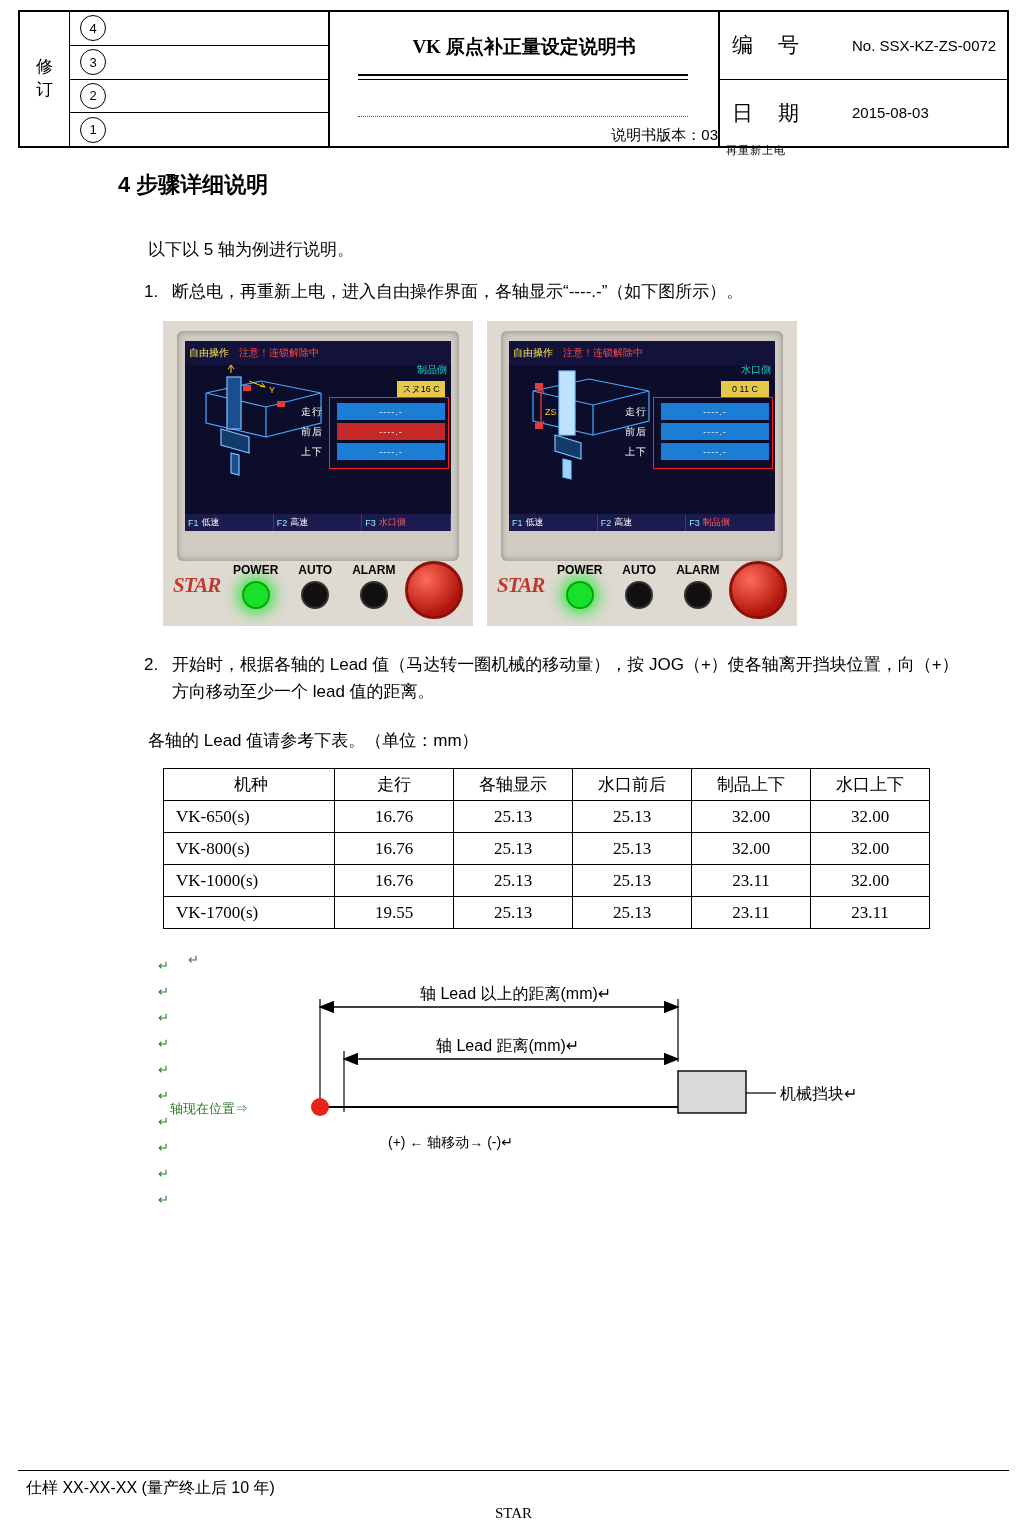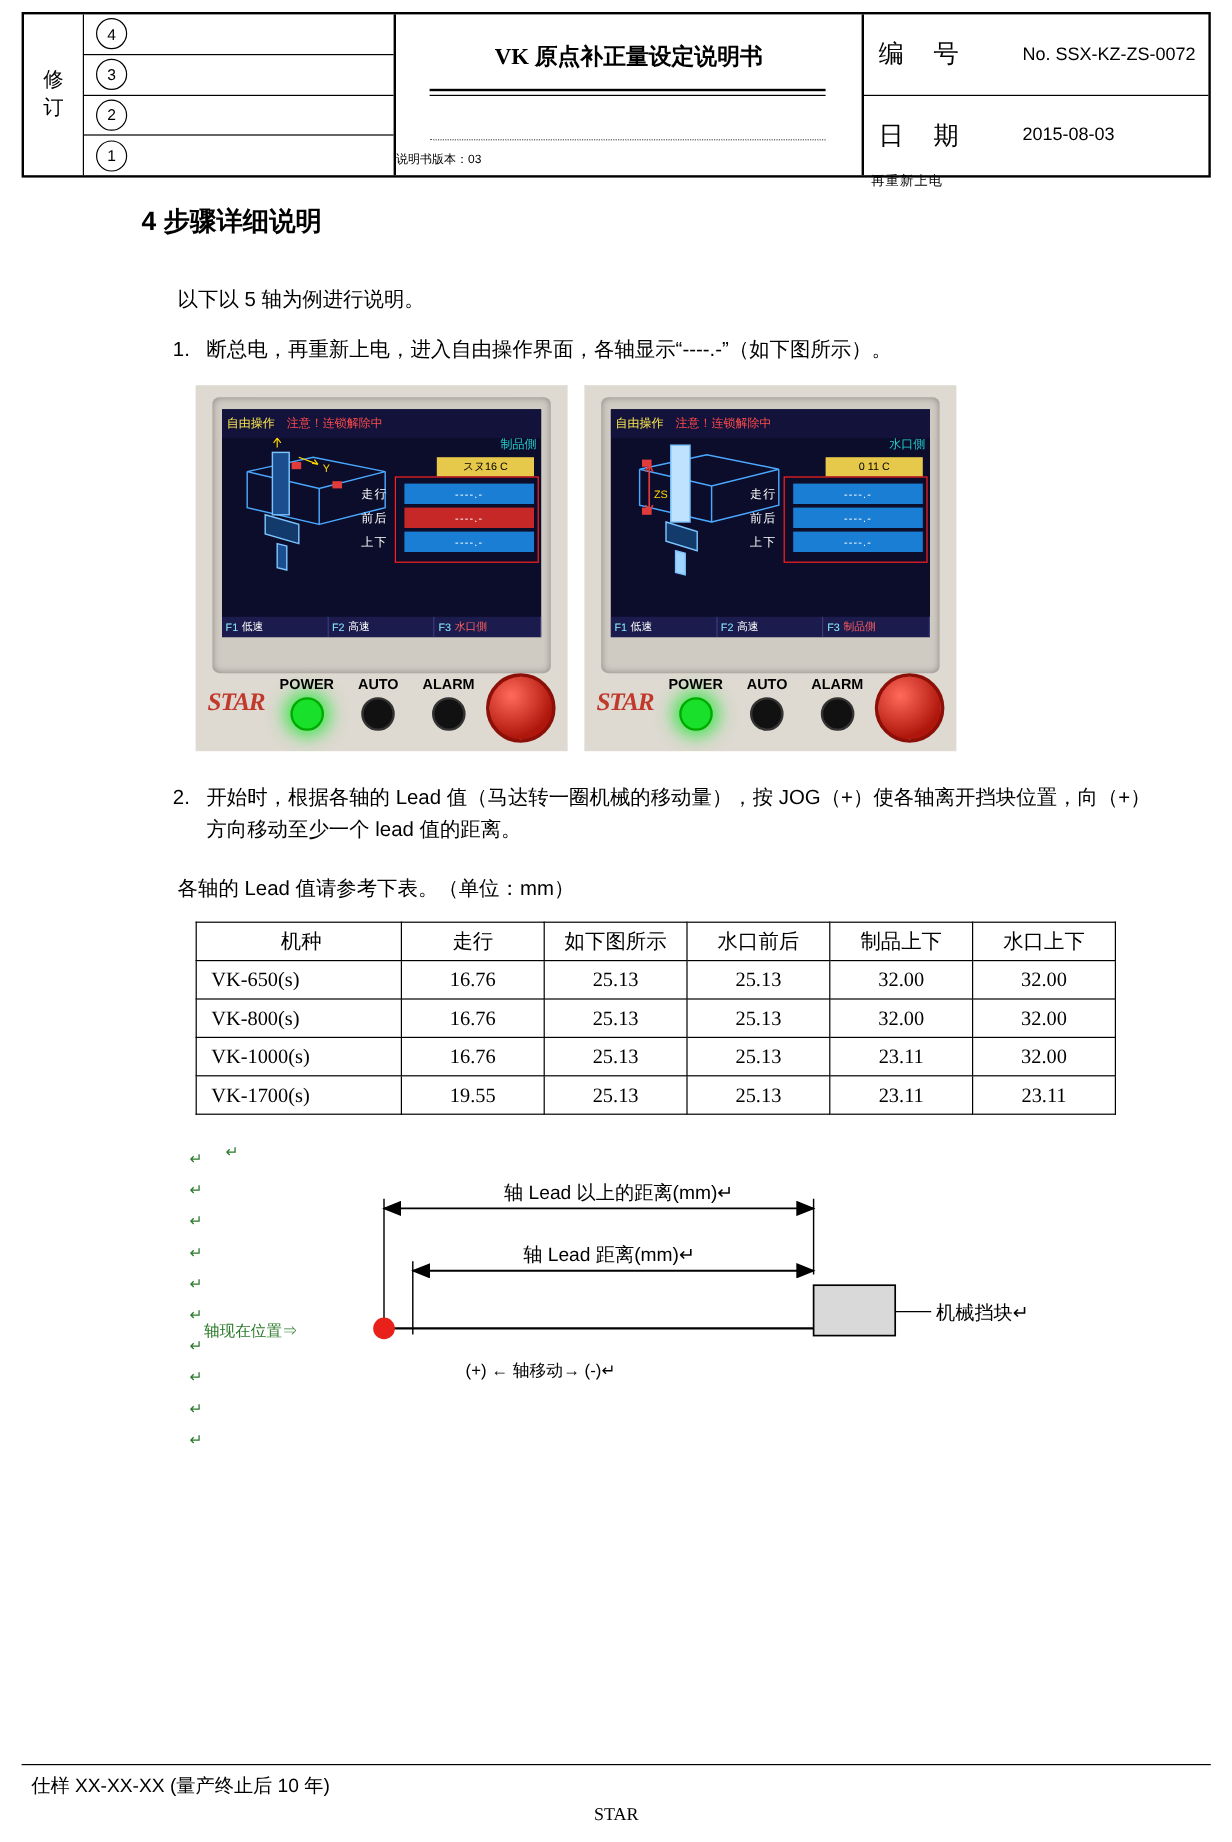--- a/index.html
+++ b/index.html
@@ -102,22 +102,22 @@
     position: absolute;
     top: 104px;
     left: 28px;
     width: 330px;
     border-top: 1px dotted #555;
   }
   .doc-version {
     position: absolute;
     top: 114px;
     left: 0; right: 0;
-    text-align: left;
-    font-size: 10px;
+    text-align: right;
+    font-size: 15px;
   }
   .meta-block {
     flex: 1;
     display: flex;
     flex-direction: column;
   }
   .meta-row {
     flex: 1;
     border-bottom: 1px solid #000;
     box-sizing: border-box;
@@ -251,21 +251,21 @@
     justify-content: center;
     letter-spacing: 1px;
   }
   .hmi-bar.b1 { background: #1a7fd4; }
   .hmi-bar.b2 { background: #c62828; }
   .hmi-bar.b3 { background: #1a7fd4; }
   .hmi-yellow {
     position: absolute;
     right: 6px;
     top: 40px;
-    width: 81px; height: 16px;
+    width: 48px; height: 16px;
     background: #e6c84a;
     color: #000;
     font-size: 9px;
     display: flex;
     align-items: center;
     justify-content: center;
   }
   .hmi-redbox {
     position: absolute;
     right: 2px;
@@ -624,21 +624,21 @@
       <span>开始时，根据各轴的 Lead 值（马达转一圈机械的移动量），按 JOG（+）使各轴离开挡块位置，向（+）方向移动至少一个 lead 值的距离。</span>
     </div>
 
     <div class="para" style="margin-top:24px;">各轴的 Lead 值请参考下表。（单位：mm）</div>
 
     <table class="lead-table">
       <thead>
         <tr>
           <th>机种</th>
           <th>走行</th>
-          <th>如下图所示</th>
+          <th>各轴显示</th>
           <th>水口前后</th>
           <th>制品上下</th>
           <th>水口上下</th>
         </tr>
       </thead>
       <tbody>
         <tr>
           <td>VK-650(s)</td>
           <td>16.76</td>
           <td>25.13</td>

